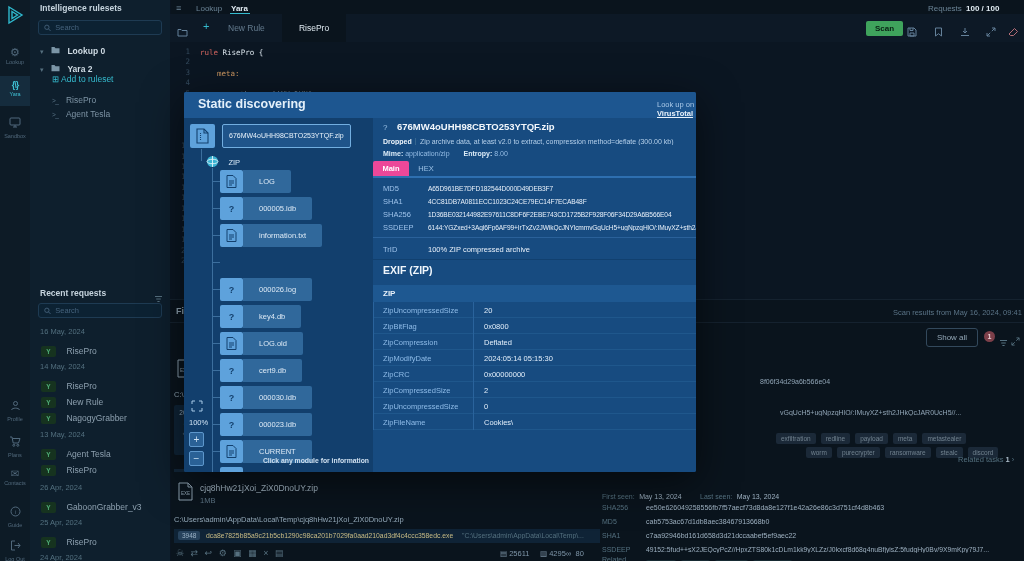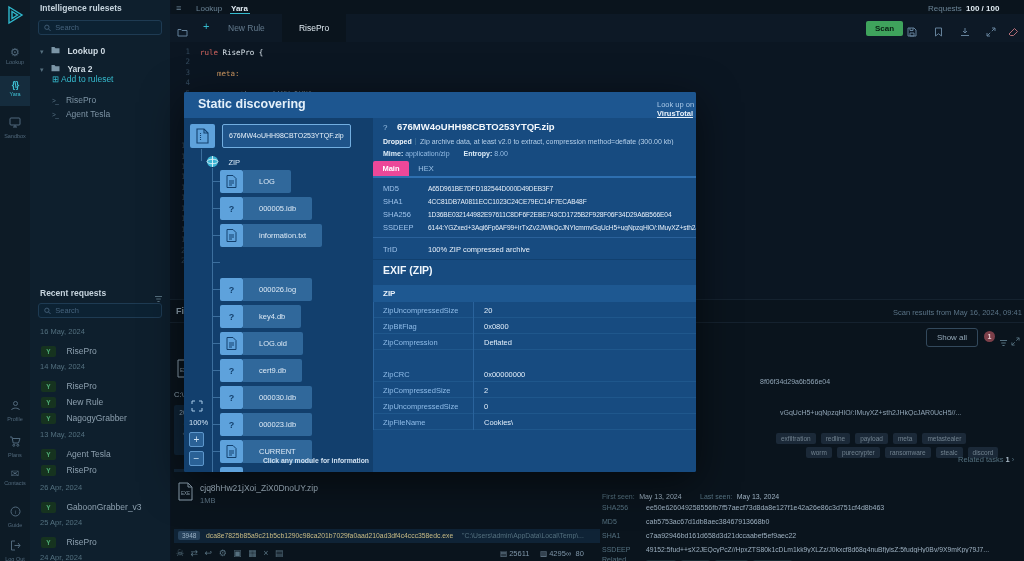--- a/index.html
+++ b/index.html
@@ -434,20 +434,21 @@
     <svg width="15" height="19" viewBox="0 0 15 19">
         <g fill="none" stroke="currentColor">
           <path d="M1 1h9l4 4v13H1z"></path>
           <path d="M10 1v4h4"></path>
         </g>
         <text x="7.5" y="13" text-anchor="middle" font-size="4.5" fill="currentColor" font-family="Liberation Sans">EXE</text>
       </svg>
   </div>
   <div class="a fname" style="left:200px;top:483px;">cjq8hHw21jXoi_ZiX0DnoUY.zip</div>
   <div class="a fsize" style="left:200px;top:496px;">1MB</div>
+  <div class="a fpath nowrap" style="left:174px;top:515px;width:420px;">C:\Users\admin\AppData\Local\Temp\cjq8hHw21jXoi_ZiX0DnoUY.zip</div>
   <div class="a procrow" style="left:174px;top:529px;width:426px;height:14px;">
     <span class="pidbadge" style="position:absolute;left:4px;top:2px;">3948</span>
     <span class="procname nowrap" style="position:absolute;left:32px;top:3px;width:252px;display:inline-block;">dca8e7825b85a9c21b5cb1290c98ca201b7029fa0aad210ad3df4c4ccc358edc.exe</span>
     <span class="procpath nowrap" style="position:absolute;left:288px;top:3px;width:134px;display:inline-block;">"C:\Users\admin\AppData\Local\Temp\...</span>
   </div>
   <div class="a mini" style="left:176px;top:548px;">☠ ⇄ ↩ ⚙ ▣ ▦ × ▤</div>
   <div class="a stat" style="left:500px;top:549px;"><span>▤</span> <span>25611</span></div>
   <div class="a stat" style="left:540px;top:549px;"><span>▥</span> <span>4295</span></div>
   <div class="a stat" style="left:566px;top:549px;"><span>∞</span>&nbsp;&nbsp;<span>80</span></div>
 
@@ -642,20 +643,24 @@
       <span class="xval" style="position:absolute;left:111px;top:4px;">20</span>
     </div>
     <div class="a xrow" style="left:189px;top:226px;width:433px;height:16px;">
       <span class="xlab" style="position:absolute;left:10px;top:4px;">ZipBitFlag</span>
       <span class="xval" style="position:absolute;left:111px;top:4px;">0x0800</span>
     </div>
     <div class="a xrow" style="left:189px;top:242px;width:433px;height:16px;">
       <span class="xlab" style="position:absolute;left:10px;top:4px;">ZipCompression</span>
       <span class="xval" style="position:absolute;left:111px;top:4px;">Deflated</span>
     </div>
+    <div class="a xrow" style="left:189px;top:258px;width:433px;height:16px;">
+      <span class="xlab" style="position:absolute;left:10px;top:4px;">ZipModifyDate</span>
+      <span class="xval" style="position:absolute;left:111px;top:4px;">2024:05:14 05:15:30</span>
+    </div>
     <div class="a xrow" style="left:189px;top:274px;width:433px;height:16px;">
       <span class="xlab" style="position:absolute;left:10px;top:4px;">ZipCRC</span>
       <span class="xval" style="position:absolute;left:111px;top:4px;">0x00000000</span>
     </div>
     <div class="a xrow" style="left:189px;top:290px;width:433px;height:16px;">
       <span class="xlab" style="position:absolute;left:10px;top:4px;">ZipCompressedSize</span>
       <span class="xval" style="position:absolute;left:111px;top:4px;">2</span>
     </div>
     <div class="a xrow" style="left:189px;top:306px;width:433px;height:16px;">
       <span class="xlab" style="position:absolute;left:10px;top:4px;">ZipUncompressedSize</span>

